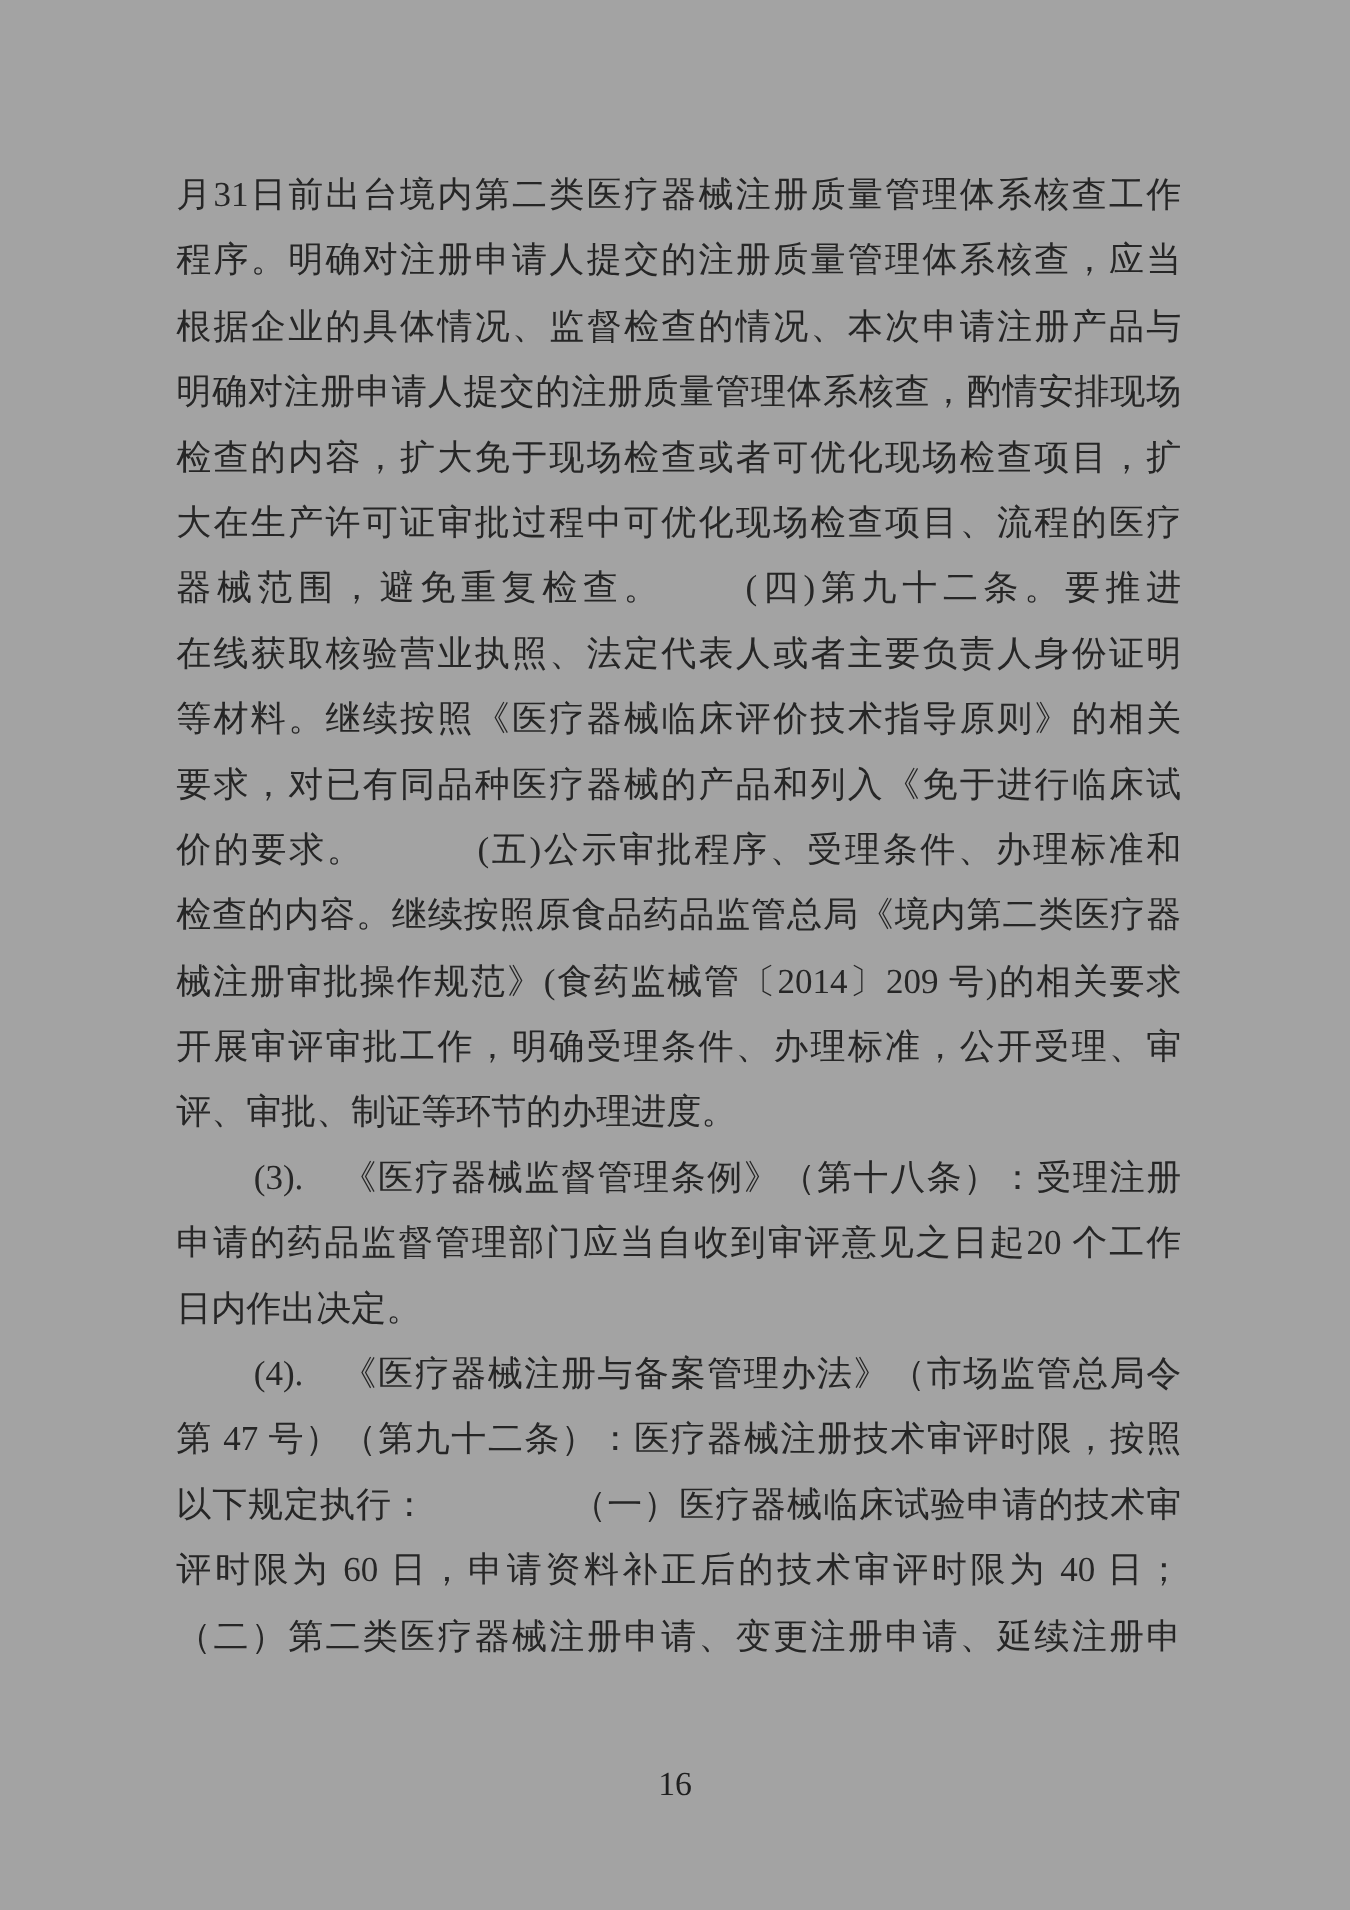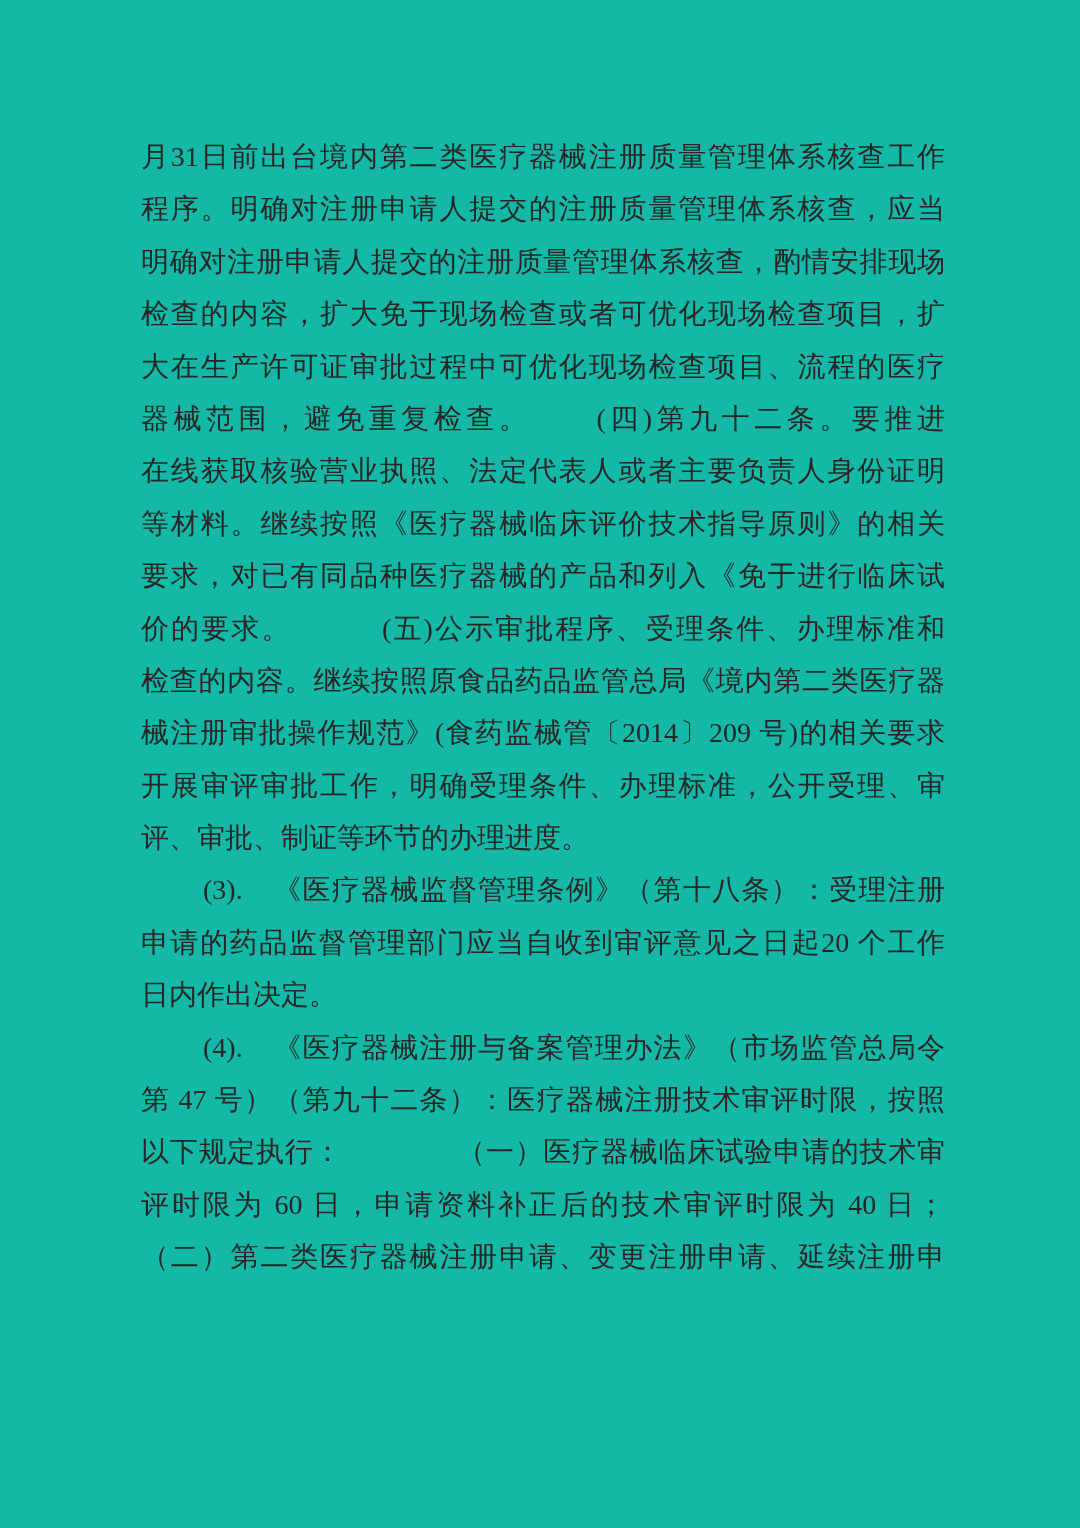--- a/index.html
+++ b/index.html
@@ -4,21 +4,21 @@
 <style>
   html, body {
     margin: 0;
     padding: 0;
     background: #ffffff;
   }
   .page {
     position: relative;
     width: 1080px;
     height: 1528px;
-    background: #14b8a6;
+    background: #a3a3a3;
     overflow: hidden;
     font-family: "Liberation Serif", "DejaVu Serif", serif;
     color: #262626;
     text-decoration: underline;
   }
   .text-block {
     position: absolute;
     left: 141px;
     top: 131px;
     width: 804px;
@@ -48,20 +48,21 @@
     color: #1f1f1f;
   }
 </style>
 </head>
 <body>
 
 <div class="page">
   <div class="text-block">
     <div class="line">月31日前出台境内第二类医疗器械注册质量管理体系核查工作</div>
     <div class="line">程序。明确对注册申请人提交的注册质量管理体系核查，应当</div>
+    <div class="line">根据企业的具体情况、监督检查的情况、本次申请注册产品与</div>
     <div class="line">明确对注册申请人提交的注册质量管理体系核查，酌情安排现场</div>
     <div class="line">检查的内容，扩大免于现场检查或者可优化现场检查项目，扩</div>
     <div class="line">大在生产许可证审批过程中可优化现场检查项目、流程的医疗</div>
     <div class="line">器械范围，避免重复检查。　　(四)第九十二条。要推进</div>
     <div class="line">在线获取核验营业执照、法定代表人或者主要负责人身份证明</div>
     <div class="line">等材料。继续按照《医疗器械临床评价技术指导原则》的相关</div>
     <div class="line">要求，对已有同品种医疗器械的产品和列入《免于进行临床试</div>
     <div class="line">价的要求。　　　(五)公示审批程序、受理条件、办理标准和</div>
     <div class="line">检查的内容。继续按照原食品药品监管总局《境内第二类医疗器</div>
     <div class="line">械注册审批操作规范》(食药监械管〔2014〕209 号)的相关要求</div>
@@ -69,13 +70,14 @@
     <div class="line nj">评、审批、制证等环节的办理进度。</div>
     <div class="line ind">(3).　《医疗器械监督管理条例》（第十八条）：受理注册</div>
     <div class="line">申请的药品监督管理部门应当自收到审评意见之日起20 个工作</div>
     <div class="line nj">日内作出决定。</div>
     <div class="line ind">(4).　《医疗器械注册与备案管理办法》（市场监管总局令</div>
     <div class="line">第 47 号）（第九十二条）：医疗器械注册技术审评时限，按照</div>
     <div class="line">以下规定执行：　　　　（一）医疗器械临床试验申请的技术审</div>
     <div class="line">评时限为 60 日，申请资料补正后的技术审评时限为 40 日；</div>
     <div class="line">（二）第二类医疗器械注册申请、变更注册申请、延续注册申</div>
   </div>
+  <div class="page-number">16</div>
 </div>
 
 </body></html>

